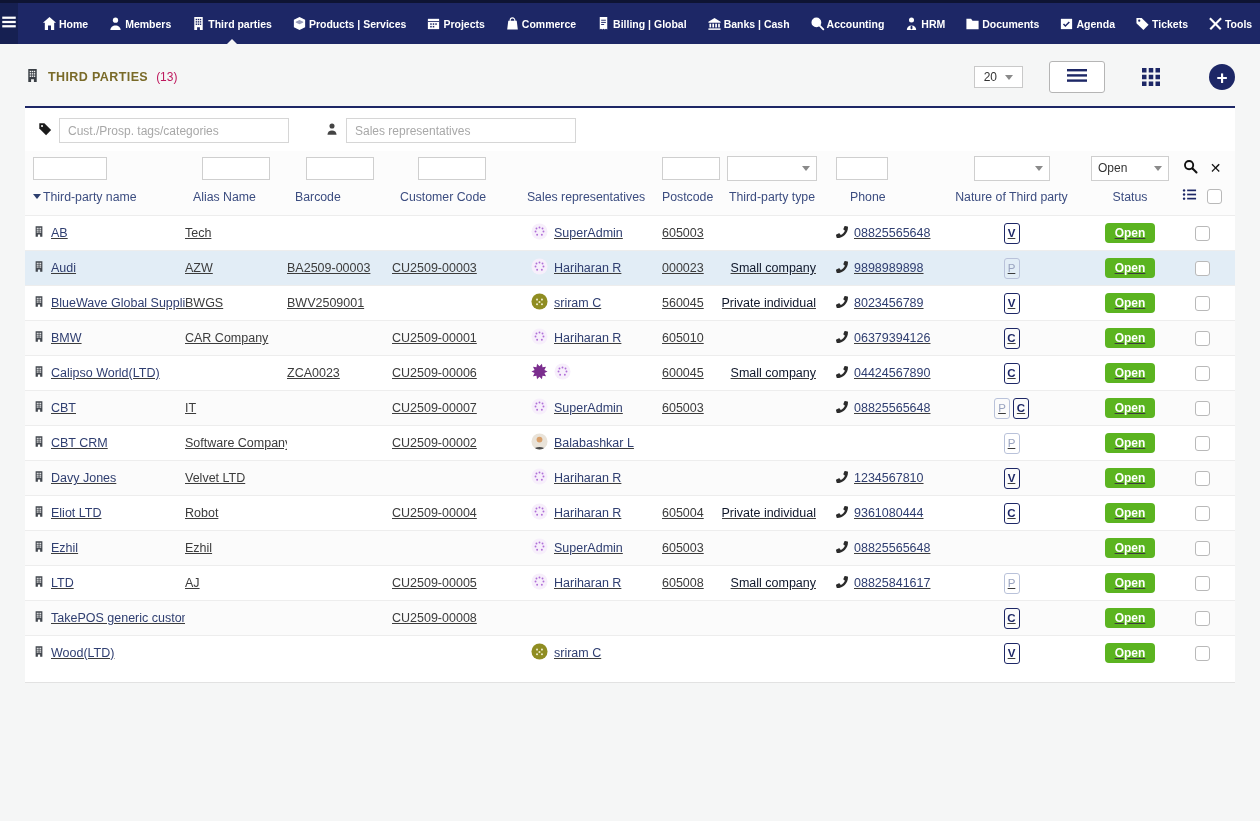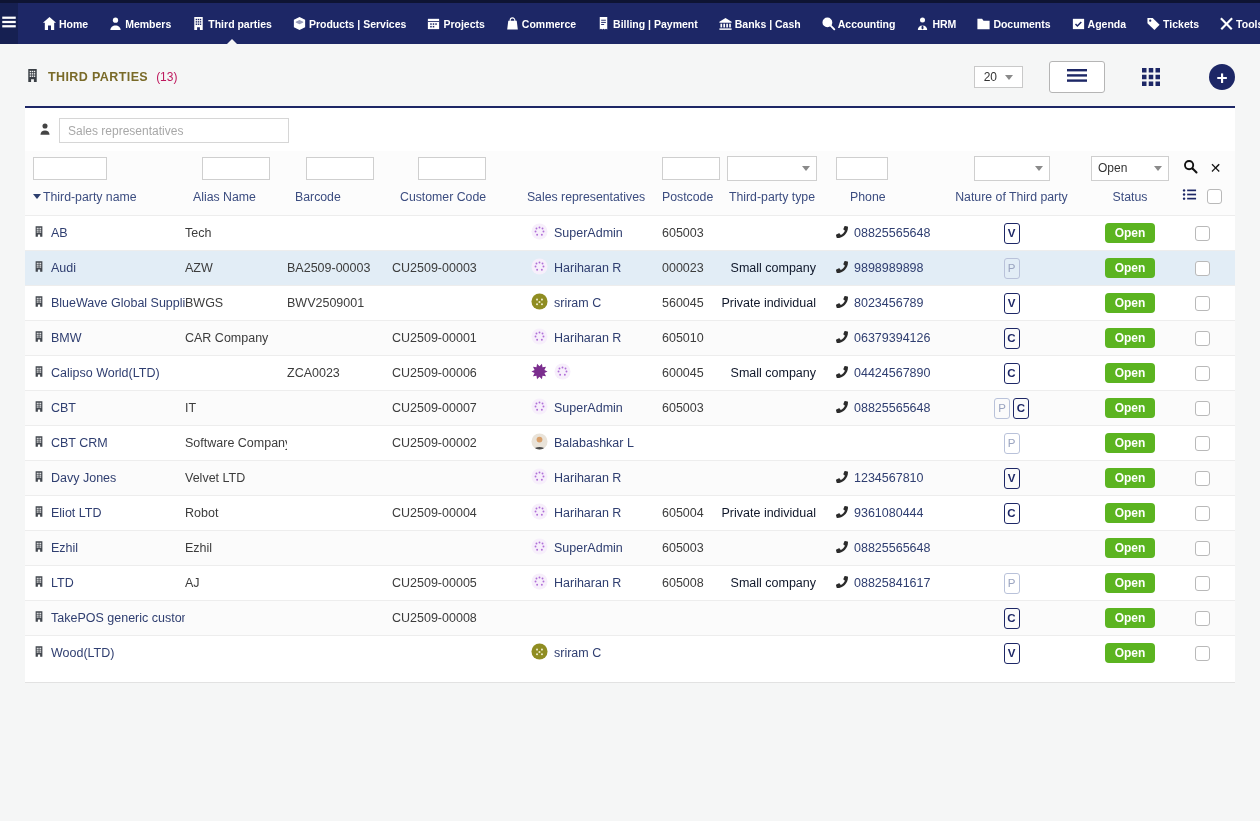--- a/index.html
+++ b/index.html
@@ -51,21 +51,21 @@
   .ficons{display:flex;align-items:center;gap:12px;justify-content:center;}
   .ficons svg{width:15px;height:15px;}
   .fx{font-size:14px;font-weight:700;color:#111;cursor:pointer;line-height:1;}
   .hrow{padding:2px 0 9px 0;background:#fcfcfc;}
   .hc{font-size:12.3px;color:#3c4d80;display:flex;align-items:center;justify-content:center;white-space:nowrap;}
   .hc.left{justify-content:flex-start;padding-left:8px;}
   .hc.hname{padding-left:8px;justify-content:flex-start;gap:2px;}
   .sort-caret{width:0;height:0;border-left:4px solid transparent;border-right:4px solid transparent;border-top:5px solid #2c3e6e;}
   .hicons{display:flex;align-items:center;gap:10px;justify-content:center;}
   .hicons svg{width:15px;height:15px;fill:#1d2766;}
-  .trow{height:34px;border-top:1px solid #ededed;background:#fff;font-size:12.5px;color:#3c3c3c;}
+  .trow{height:34px;border-top:1px solid #ededed;background:#fff;font-size:12.5px;color:#3c3c3c;text-decoration:underline;}
   .trow.alt{background:#fbfbfb;}
   .trow.hl{background:#e2edf6;}
   .cell{display:flex;align-items:center;white-space:nowrap;overflow:hidden;}
   .c-name{padding-left:8px;gap:6px;}
   .bld svg{width:12px;height:13px;fill:#42474e;--winbg:#fff;flex:none;}
   .lnk{color:#2f3e70;text-decoration:none;cursor:pointer;}
   .c-rep{padding-left:19px;gap:6px;}
   .c-rep svg{width:17px;height:17px;flex:none;}
   .c-post{padding-left:2px;}
   .c-type{justify-content:flex-end;padding-right:6px;color:#0f172a;}
@@ -168,21 +168,21 @@
         <span class="nav-ic">
           <svg viewBox="0 0 16 16">
             <path d="M4 1h8v13.5l-1.3-1-1.35 1-1.35-1-1.35 1-1.35-1-1.3 1z"></path>
             <g fill="var(--winbg,#fff)">
               <rect x="5.5" y="4" width="5" height="1"></rect>
               <rect x="5.5" y="6.3" width="5" height="1"></rect>
               <rect x="5.5" y="8.6" width="3.2" height="1"></rect>
             </g>
           </svg>
         </span>
-        <span class="nav-lb">Billing | Payment</span>
+        <span class="nav-lb">Billing | Global</span>
       </div>
       <div class="nav-item">
         <span class="nav-ic">
           <svg viewBox="0 0 16 16">
             <path d="M1.5 6L8 2l6.5 4v1.2h-13z"></path>
             <rect x="2.6" y="8.2" width="1.8" height="4"></rect>
             <rect x="5.7" y="8.2" width="1.8" height="4"></rect>
             <rect x="8.8" y="8.2" width="1.8" height="4"></rect>
             <rect x="11.9" y="8.2" width="1.8" height="4"></rect>
             <rect x="1.5" y="13.2" width="13" height="1.6"></rect>
@@ -328,20 +328,27 @@
     <div class="add-btn">
         <span>+</span>
       </div>
   </div>
 </div>
 
 <div class="card">
   <div class="big-filters">
     <div class="bf">
       <span><svg viewBox="0 0 16 16">
+            <path d="M1.5 1.5h5.8L15 9.2 9.2 15 1.5 7.3z" fill="#1a1a1a"></path>
+            <circle cx="4.6" cy="4.6" r="1.2" fill="#fff"></circle>
+          </svg></span>
+      <input placeholder="Cust./Prosp. tags/categories" style="">
+    </div>
+    <div class="bf">
+      <span><svg viewBox="0 0 16 16">
             <circle cx="8" cy="4.6" r="2.9" fill="#444"></circle>
             <path d="M2.8 14.5c0-3 2.3-4.8 5.2-4.8s5.2 1.8 5.2 4.8z" fill="#444"></path>
           </svg></span>
       <input placeholder="Sales representatives" style="">
     </div>
   </div>
 
   <div class="grid frow">
     <div class="fc left">
         <input style="width: 64px;">

